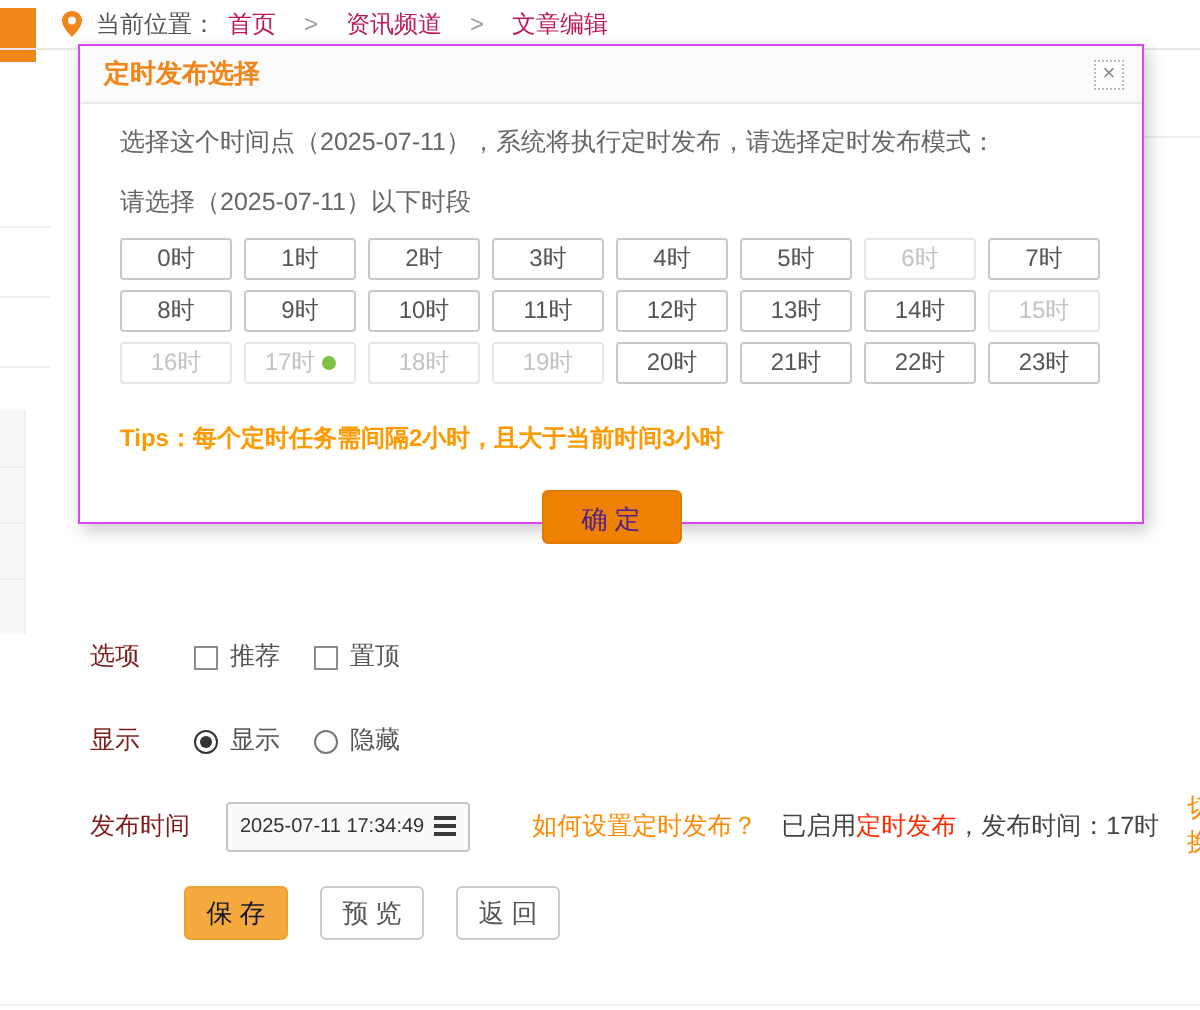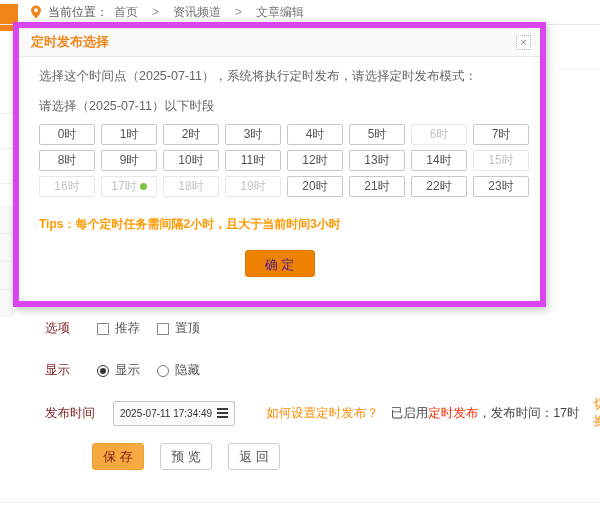--- a/index.html
+++ b/index.html
@@ -16,35 +16,35 @@
   body{
     position:relative;overflow:hidden;background:#fff;
     font-family:"Liberation Sans","DejaVu Sans",sans-serif;
     font-size:12px;color:#555;
   }
   
   .corner-block{position:absolute;left:0;top:4px;width:18px;height:27px;background:var(--title-orange);}
   .breadcrumb{position:absolute;left:30px;top:4px;height:16px;display:flex;align-items:center;gap:6px;color:#555;}
   .breadcrumb .pin{display:inline-flex;width:12px;height:14px;}
   .breadcrumb .sep{color:#999;padding:0 8px;}
-  .breadcrumb .crumb{color:#737373;cursor:pointer;}
+  .breadcrumb .crumb{color:#be185d;cursor:pointer;}
   .bc-line{position:absolute;left:0;top:24px;width:600px;height:0;border-top:1px solid #e7e7e7;}
   .bg-line{position:absolute;height:0;border-top:1px solid #eee;}
   .bg-line.l1{left:0;top:113px;width:25px;}
   .bg-line.l2{left:0;top:148px;width:25px;}
   .bg-line.l3{left:0;top:183px;width:25px;}
   .bg-line.r1{left:558px;top:68px;width:42px;}
   .bg-line.bottom{left:0;top:502px;width:600px;border-color:#f0f0f0;}
   .left-panel{position:absolute;left:0;top:205px;width:13px;height:112px;background:#f8f8f8;border-right:1px solid #efefef;}
   .left-panel .inline{position:absolute;left:0;width:100%;height:0;border-top:1px solid #eee;}
 
   
   .modal{
-    position:absolute;left:13px;top:22px;width:533px;height:285px;
-    background:#fff;border:6px solid #d946ef;
+    position:absolute;left:39px;top:22px;width:533px;height:240px;
+    background:#fff;border:1px solid #d946ef;
     box-shadow:2px 3px 8px rgba(0,0,0,.22);z-index:10;
   }
   .modal-header{
     height:29px;line-height:28px;padding:0 12px;background:#fbfbfb;
     border-bottom:1px solid #e8e8e8;position:relative;
   }
   .modal-title{color:var(--title-orange);font-weight:bold;font-size:13px;}
   .modal-close{
     position:absolute;right:9px;top:7px;width:15px;height:15px;line-height:13px;
     text-align:center;border:1px dotted #bbb;color:#888;font-size:11px;cursor:pointer;background:#fdfdfd;
@@ -90,21 +90,21 @@
   .dt-value{font-size:10px;white-space:nowrap;}
   .cal-icon{
     width:11px;height:10px;flex:0 0 11px;margin-left:5px;cursor:pointer;
     background:repeating-linear-gradient(#3a3a3a 0 2px,transparent 2px 4px);
   }
   .help-link{margin-left:31px;color:var(--link-orange);cursor:pointer;white-space:nowrap;}
   .status-text{margin-left:12px;color:#444;white-space:nowrap;}
   .status-highlight{color:var(--status-red);}
   .switch-link{margin-left:14px;color:var(--link-orange);cursor:pointer;}
   .btn{height:27px;line-height:25px;text-align:center;border-radius:3px;font-size:13px;cursor:pointer;font-family:inherit;display:inline-block;}
-  .btn-save{width:52px;background:var(--save-amber);border:1px solid #eda22f;color:#7f1d1d;}
+  .btn-save{width:52px;background:var(--save-amber);border:1px solid #eda22f;color:#0f172a;}
   .btn-plain{width:52px;background:#fff;border:1px solid #ccc;color:#555;}
 </style>
 </head>
 <body>
 
 <div class="corner-block"></div>
 <div class="breadcrumb">
   <span class="pin">
     <svg viewBox="0 0 24 28" width="12" height="14">
         <path d="M12 1C6.5 1 2 5.3 2 10.6 2 17.8 12 27 12 27s10-9.2 10-16.4C22 5.3 17.5 1 12 1zm0 13.4a3.9 3.9 0 1 1 0-7.8 3.9 3.9 0 0 1 0 7.8z" fill="#f08519"></path>

